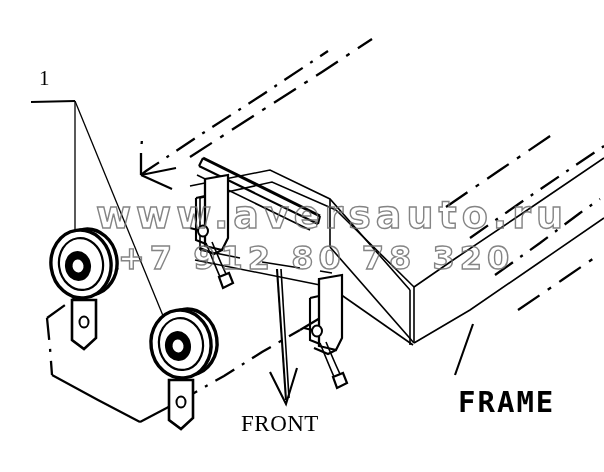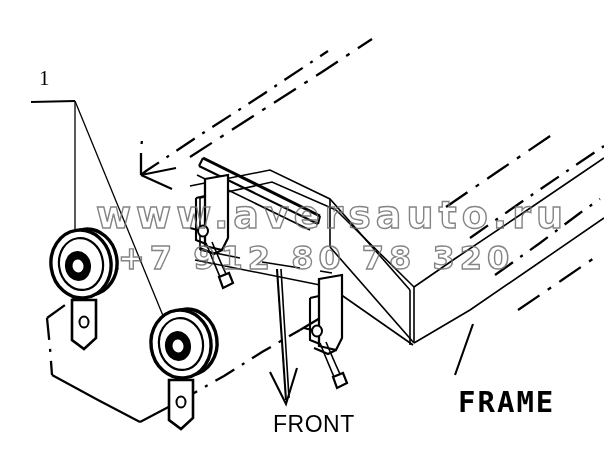--- a/index.html
+++ b/index.html
@@ -84,23 +84,22 @@
   #callout-1 {
     left: 39px;
     top: 66px;
     font-size: 21px;
     font-family: "Liberation Serif", serif;
   }
   #front-label {
     left: 241px;
     top: 411px;
     font-size: 23px;
-    font-family: Liberation Sans, sans-serif;
+    font-family: Liberation Serif, serif;
     letter-spacing: 0.5px;
-    margin-left: 32px;
   }
   #frame-label {
     left: 422px;
     top: 385px;
     font-size: 29px;
     font-family: "DejaVu Sans Mono", monospace;
     font-weight: 700;
     letter-spacing: 2px;
     margin-left: 36px;
   }

